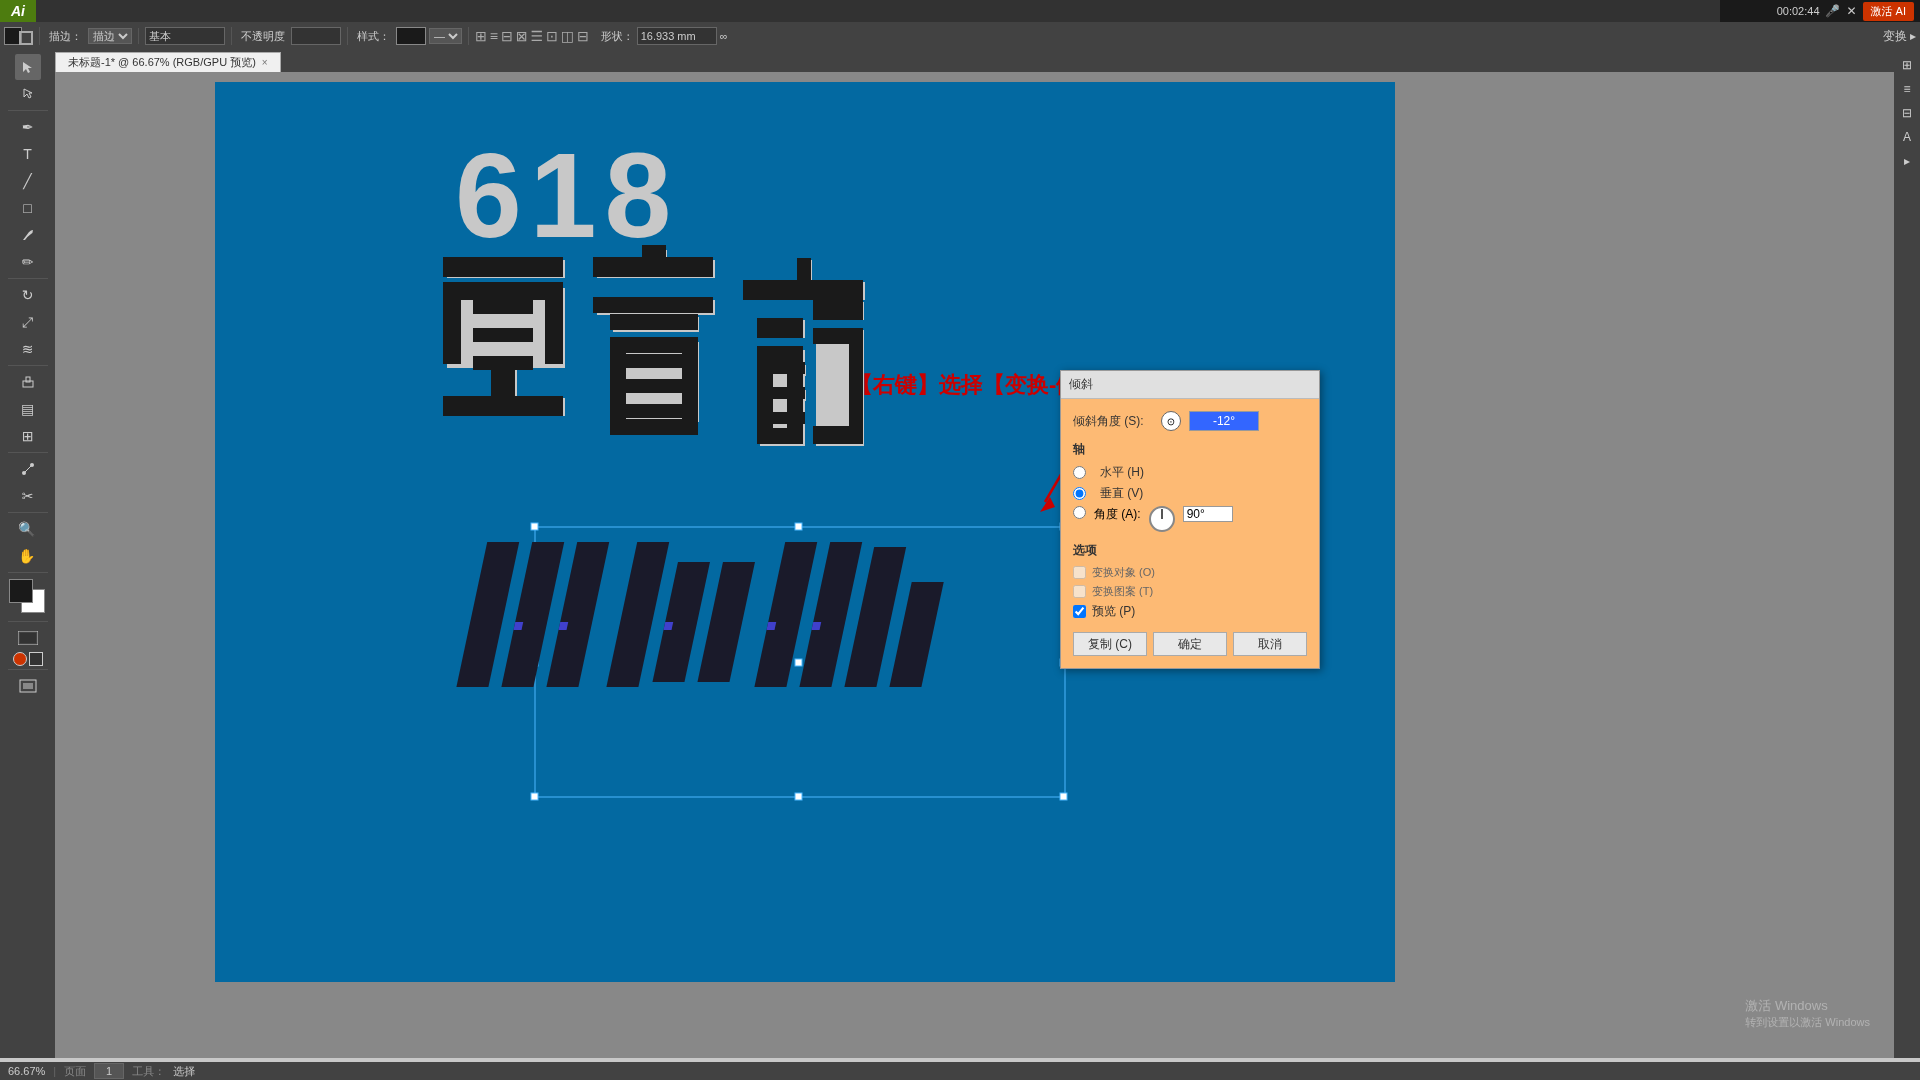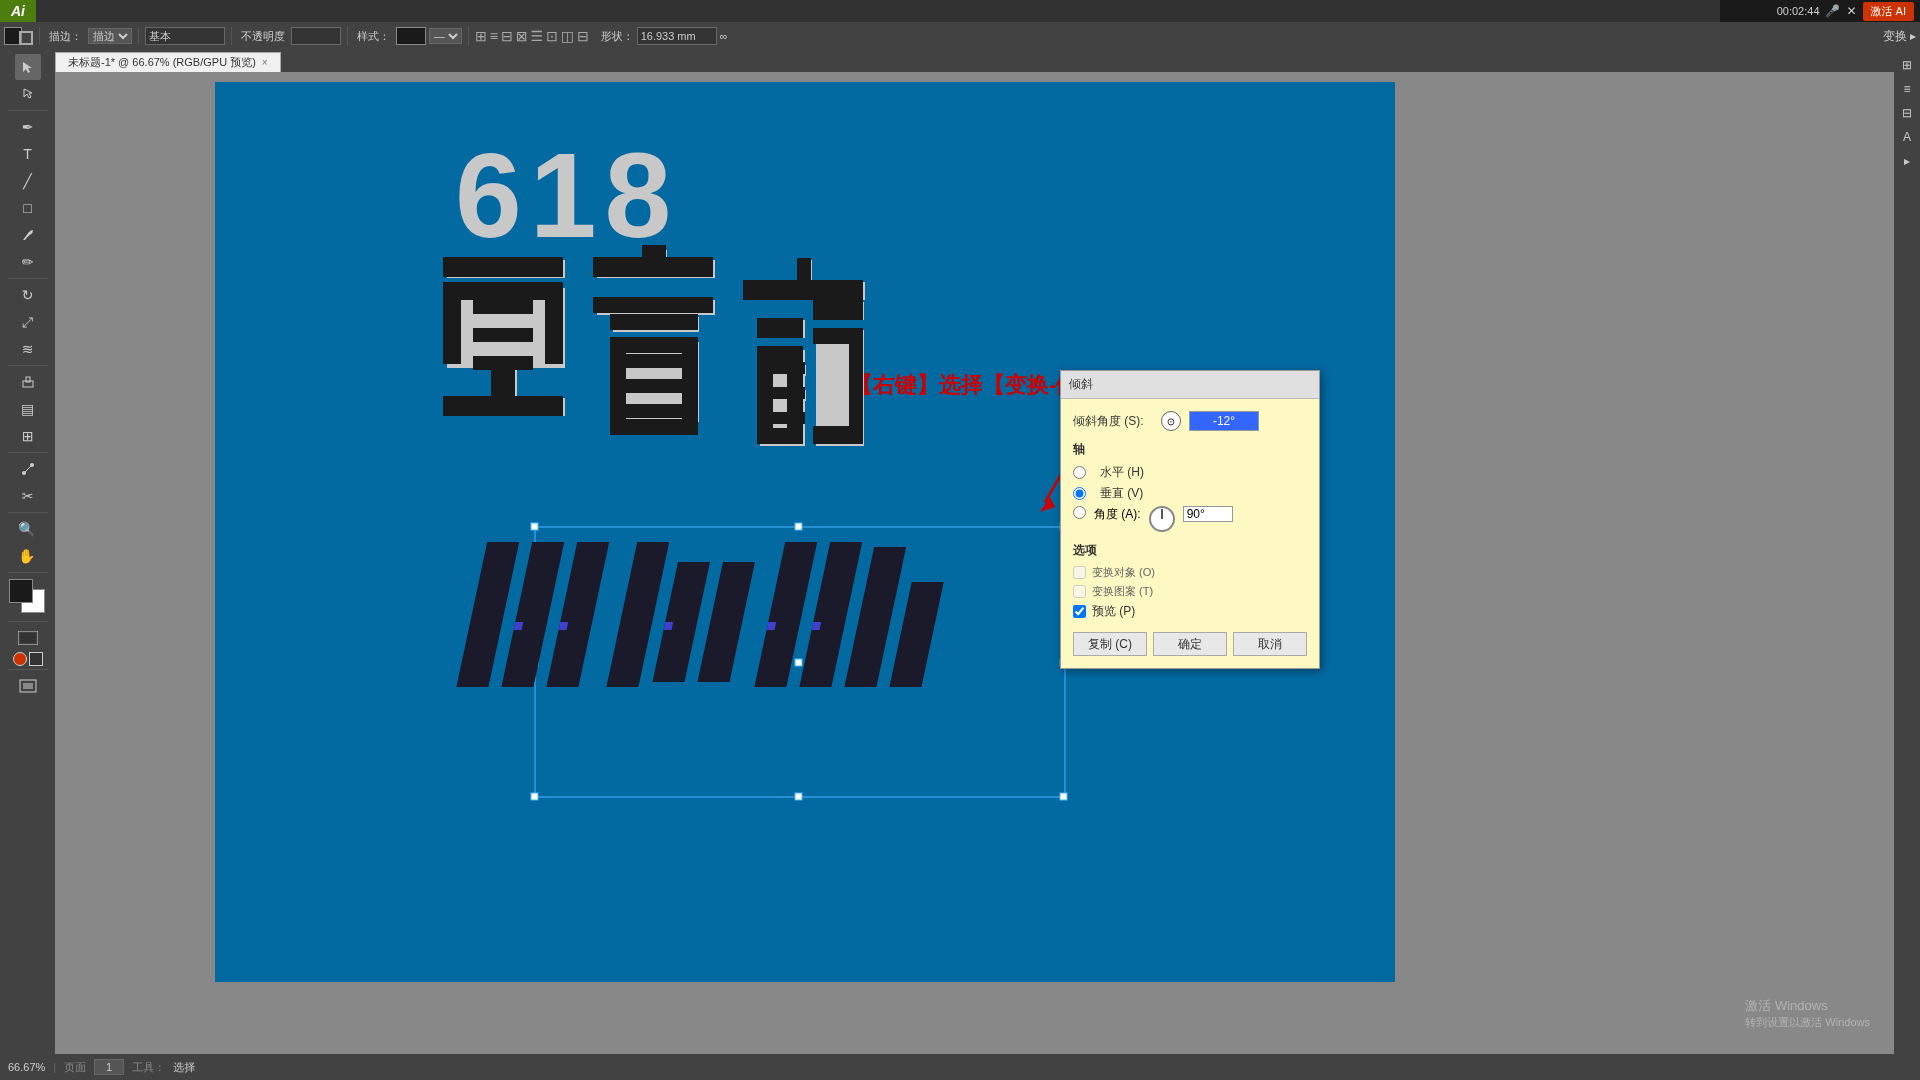--- a/index.html
+++ b/index.html
@@ -216,21 +216,21 @@
       height: 900px;
       background: #0369a1;
     }
 
     
     #shear-dialog {
       position: absolute;
       top: 370px;
       left: 1060px;
       width: 260px;
-      background: #fef9c3;
+      background: #fdba74;
       border: 1px solid #999;
       box-shadow: 2px 2px 8px rgba(0,0,0,0.4);
       z-index: 200;
     }
     #shear-dialog-title {
       background: #e0e0e0;
       padding: 5px 8px;
       font-size: 12px;
       border-bottom: 1px solid #bbb;
       color: #333;
@@ -349,21 +349,21 @@
       border: 1px solid #aaa;
       font-size: 12px;
       cursor: pointer;
       color: #333;
     }
 
     
     #status-bar {
       position: absolute;
       bottom: 0; left: 0; right: 0;
-      height: 26px;
+      height: 18px;
       background: #424242;
       display: flex;
       align-items: center;
       padding: 0 8px;
       gap: 8px;
       color: #ccc;
       font-size: 11px;
       z-index: 100;
     }
 

